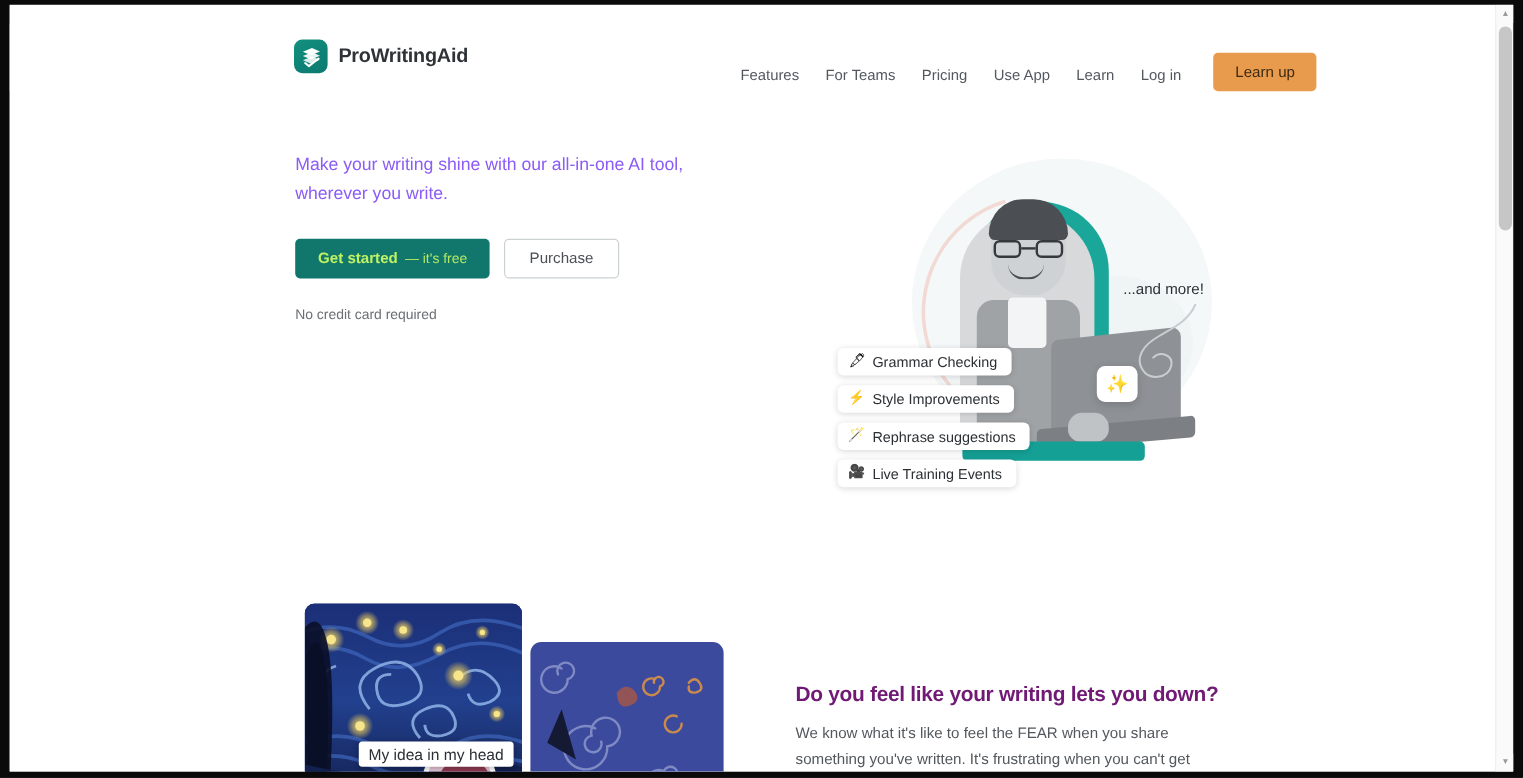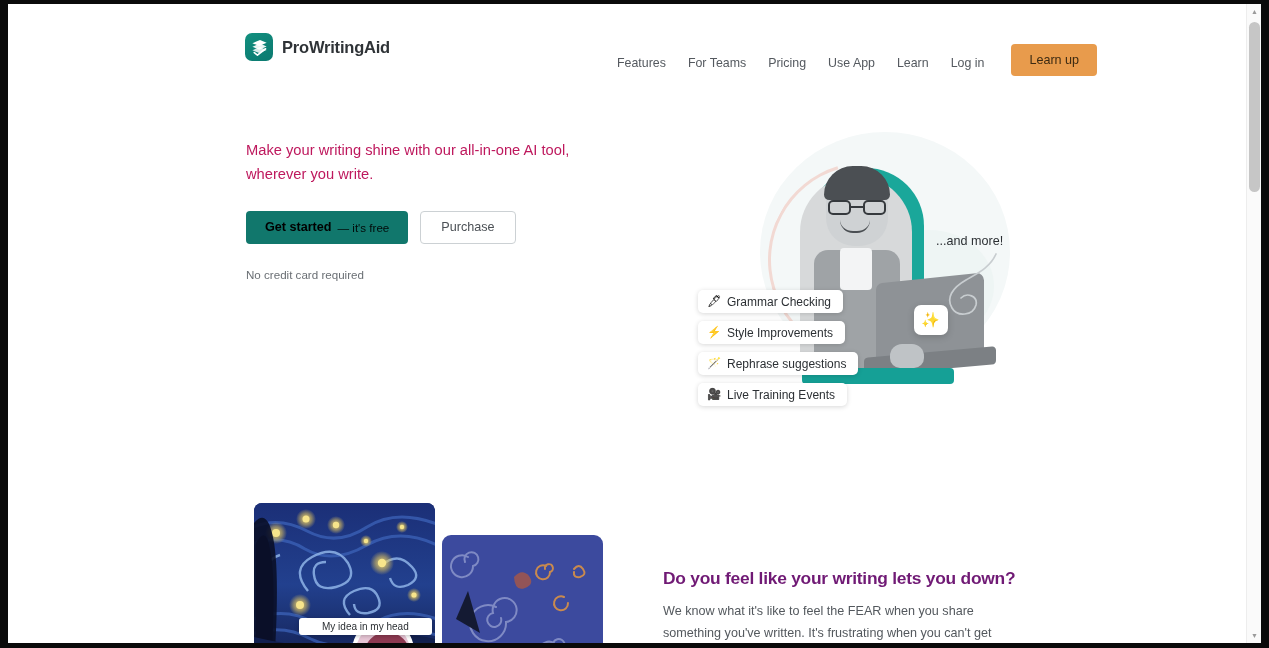--- a/index.html
+++ b/index.html
@@ -143,42 +143,42 @@
     width: 400px;
   }
   #hero-title {
     font-size: 52px;
     line-height: 1.08;
     font-weight: bold;
     color: #222629;
     letter-spacing: -1.1px;
   }
   #hero-sub {
-    margin-top: 34px;
+    margin-top: 22px;
     font-size: 14.7px;
     line-height: 1.62;
-    color: #be185d;
+    color: #8b5cf6;
     width: 330px;
   }
   #hero-ctas {
     margin-top: 24px;
     display: flex;
     align-items: center;
     gap: 12px;
   }
   #cta-primary {
     background: #11776c;
     border: none;
     border-radius: 4px;
     padding: 0 19px;
     height: 33px;
     display: flex;
     align-items: center;
     gap: 6px;
-    color: #000000;
+    color: #bef264;
     cursor: pointer;
     font-family: inherit;
   }
   #cta-primary .strong { font-size: 12.6px; font-weight: bold; }
   #cta-primary .soft { font-size: 11.6px; font-weight: normal; opacity: .92; }
   #cta-secondary {
     background: #fff;
     border: 1px solid #ccd1d4;
     border-radius: 4px;
     height: 33px;
@@ -406,22 +406,22 @@
     overflow: hidden;
     background: #1b2a6b;
   }
   #starry svg { display: block; }
   #idea-label {
     position: absolute;
     left: 45px;
     top: 115px;
     background: #fff;
     border-radius: 3px;
-    padding: 3px 23px;
-    font-size: 10px;
+    padding: 3px 8px;
+    font-size: 13px;
     color: #2c3034;
     white-space: nowrap;
     box-shadow: 0 1px 4px rgba(0,0,0,.25);
     z-index: 4;
   }
 
   
   #blue-card {
     position: absolute;
     left: 434px;

